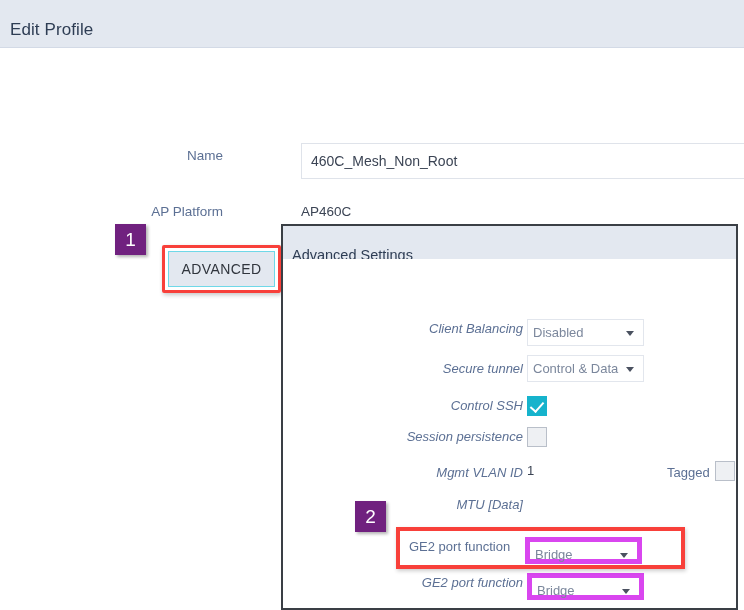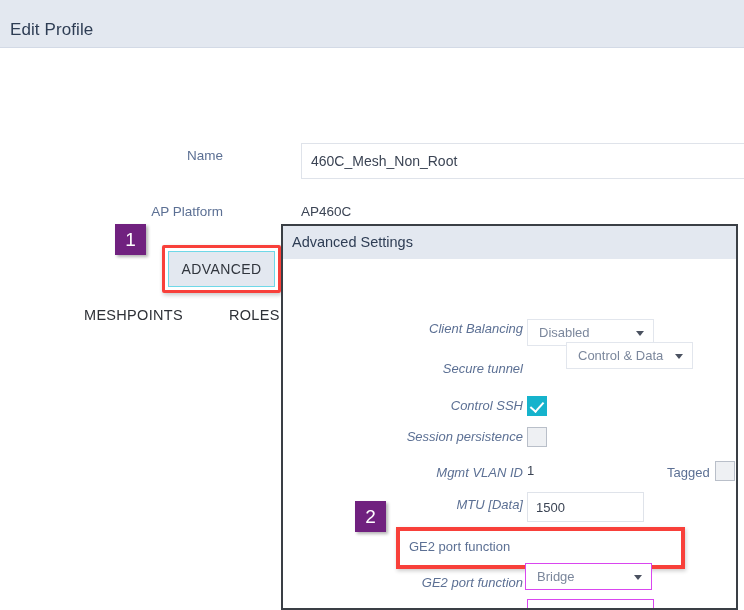--- a/index.html
+++ b/index.html
@@ -158,21 +158,21 @@
     position: absolute;
     left: 0; top: 0;
     width: 453px;
     height: 33px;
     background: #e3e8f0;
     box-sizing: border-box;
   }
   .dialog-title {
     position: absolute;
     left: 9px;
-    top: 8px;
+    top: 21px;
     font-size: 14.5px;
     color: #2e3d54;
   }
   .dialog-body {
     position: absolute;
     left: 0;
     top: 33px;
     width: 453px;
     height: 349px;
     background: #ffffff;
@@ -191,34 +191,33 @@
   .row-static {
     position: absolute;
     left: 244px;
     font-size: 13px;
     color: #3b4454;
   }
 
   .select {
     position: absolute;
     left: 244px;
-    width: 127px;
+    width: 117px;
     height: 27px;
     border: 1px solid #e2e6ed;
     background: #ffffff;
     box-sizing: border-box;
     font-size: 13px;
     color: #7b879c;
     line-height: 25px;
-    padding-left: 11px;
+    padding-left: 5px;
     cursor: pointer;
   }
   .select.focused {
-    border: 1px solid #d946ef;
-    margin-top: 26px;
+    border: 5px solid #d946ef;
   }
   .caret {
     position: absolute;
     right: 9px;
     top: 11px;
     width: 0; height: 0;
     border-left: 4px solid transparent;
     border-right: 4px solid transparent;
     border-top: 5px solid #4a5160;
   }
@@ -259,21 +258,21 @@
     top: 2px;
     width: 6px;
     height: 11px;
     border: solid #ffffff;
     border-width: 0 2.4px 2.4px 0;
     transform: rotate(42deg);
   }
 
   
   .r-client   { top: 60px; }
-  .r-secure   { top: 83px; margin-left: 39px; }
+  .r-secure   { top: 96px; }
   .r-ssh      { top: 137px; }
   .r-session  { top: 168px; }
   .r-vlan     { top: 204px; }
   .r-mtu      { top: 233px; }
   .r-scan     { top: 277px; }
   .r-ge2      { top: 314px; }
 
   .lbl-client  { top: 62px; }
   .lbl-secure  { top: 102px; }
   .lbl-ssh     { top: 139px; }
@@ -340,24 +339,20 @@
   <input class="name-input" type="text" value="460C_Mesh_Non_Root" style="">
 
   <div class="form-label apf-label">AP Platform</div>
   <div class="form-static apf-value">AP460C</div>
 
   <div class="badge badge-1">1</div>
 
   <div class="adv-button">ADVANCED</div>
   <div class="adv-highlight"></div>
 
-  <div class="tabs-row">
-    <div class="tab-item tab-meshpoints">MESHPOINTS</div>
-    <div class="tab-item tab-roles">ROLES</div>
-  </div>
 </div>
 
 <div class="dialog">
 
   <div class="dialog-header">
     <div class="dialog-title">Advanced Settings</div>
   </div>
 
   <div class="dialog-body">
 
@@ -378,21 +373,20 @@
 
     <div class="row-label lbl-session">Session persistence</div>
     <div class="checkbox r-session"></div>
 
     <div class="row-label lbl-vlan">Mgmt VLAN ID</div>
     <div class="row-static r-vlan">1</div>
     <div class="tagged-label">Tagged</div>
     <div class="tagged-box"></div>
 
     <div class="row-label lbl-mtu">MTU [Data]</div>
-    <input class="textbox r-mtu" type="text" value="1500" style="">
 
     <div class="row-label lbl-scan">Scan Mode</div>
     <div class="select r-scan">
       <span>Default Scan</span>
       <span class="caret"></span>
     </div>
 
     <div class="row-label lbl-ge2">GE2 port function</div>
     <div class="select focused r-ge2">
       <span>Bridge</span>

